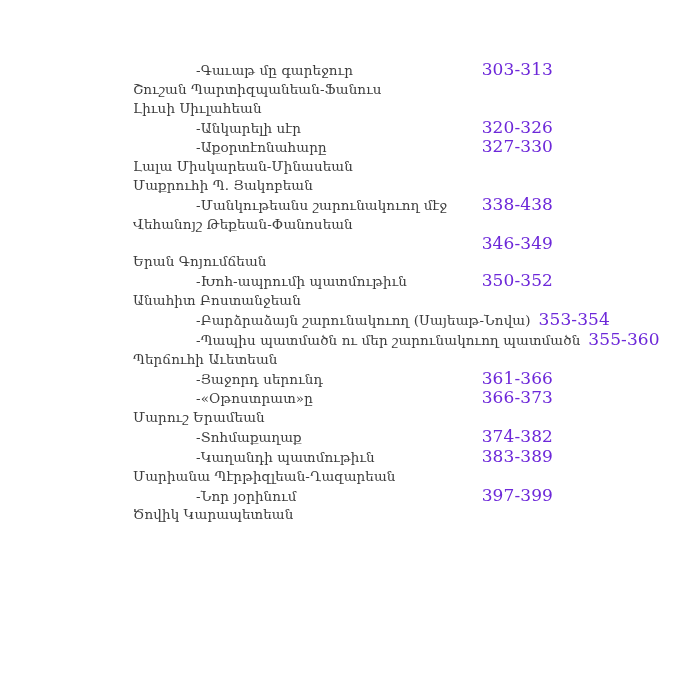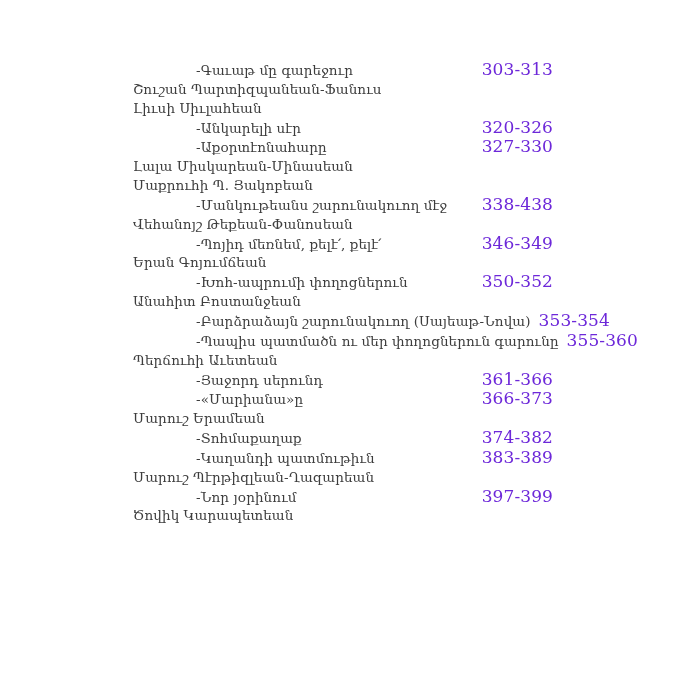--- a/index.html
+++ b/index.html
@@ -80,65 +80,64 @@
         <span class="txt">Մաքրուհի Պ. Յակոբեան</span>
       </div>
       <div class="row title">
         <span class="txt">-Մանկութեանս շարունակուող մէջ</span>
         <span class="pages">338-438</span>
       </div>
       <div class="row author">
         <span class="txt">Վեհանոյշ Թեքեան-Փանոսեան</span>
       </div>
       <div class="row title">
-        <span class="txt">-Պոյիդ մեռնեմ, քելէ՛, քելէ՛</span>
         <span class="pages">346-349</span>
       </div>
       <div class="row author">
         <span class="txt">Երան Գոյումճեան</span>
       </div>
       <div class="row title">
-        <span class="txt">-Խոհ-ապրումի փողոցներուն</span>
+        <span class="txt">-Խոհ-ապրումի պատմութիւն</span>
         <span class="pages">350-352</span>
       </div>
       <div class="row author">
         <span class="txt">Անահիտ Բոստանջեան</span>
       </div>
       <div class="row title">
         <span class="txt">-Բարձրաձայն շարունակուող (Սայեաթ-Նովա)</span>
         <span class="pages">353-354</span>
       </div>
       <div class="row title">
-        <span class="txt">-Պապիս պատմածն ու մեր փողոցներուն գարունը</span>
+        <span class="txt">-Պապիս պատմածն ու մեր շարունակուող պատմածն</span>
         <span class="pages">355-360</span>
       </div>
       <div class="row author">
         <span class="txt">Պերճուհի Աւետեան</span>
       </div>
       <div class="row title">
         <span class="txt">-Յաջորդ սերունդ</span>
         <span class="pages">361-366</span>
       </div>
       <div class="row title">
-        <span class="txt">-«Մարիանա»ը</span>
+        <span class="txt">-«Օթոստրատ»ը</span>
         <span class="pages">366-373</span>
       </div>
       <div class="row author">
         <span class="txt">Մարուշ Երամեան</span>
       </div>
       <div class="row title">
         <span class="txt">-Տոհմաքաղաք</span>
         <span class="pages">374-382</span>
       </div>
       <div class="row title">
         <span class="txt">-Կաղանդի պատմութիւն</span>
         <span class="pages">383-389</span>
       </div>
       <div class="row author">
-        <span class="txt">Մարուշ Պէրթիզլեան-Ղազարեան</span>
+        <span class="txt">Մարիանա Պէրթիզլեան-Ղազարեան</span>
       </div>
       <div class="row title">
         <span class="txt">-Նոր յօրինում</span>
         <span class="pages">397-399</span>
       </div>
       <div class="row author">
         <span class="txt">Ծովիկ Կարապետեան</span>
       </div>
       <div class="row title">
         <span class="txt">-Սիրտդ բաց ձգէ՛</span>

